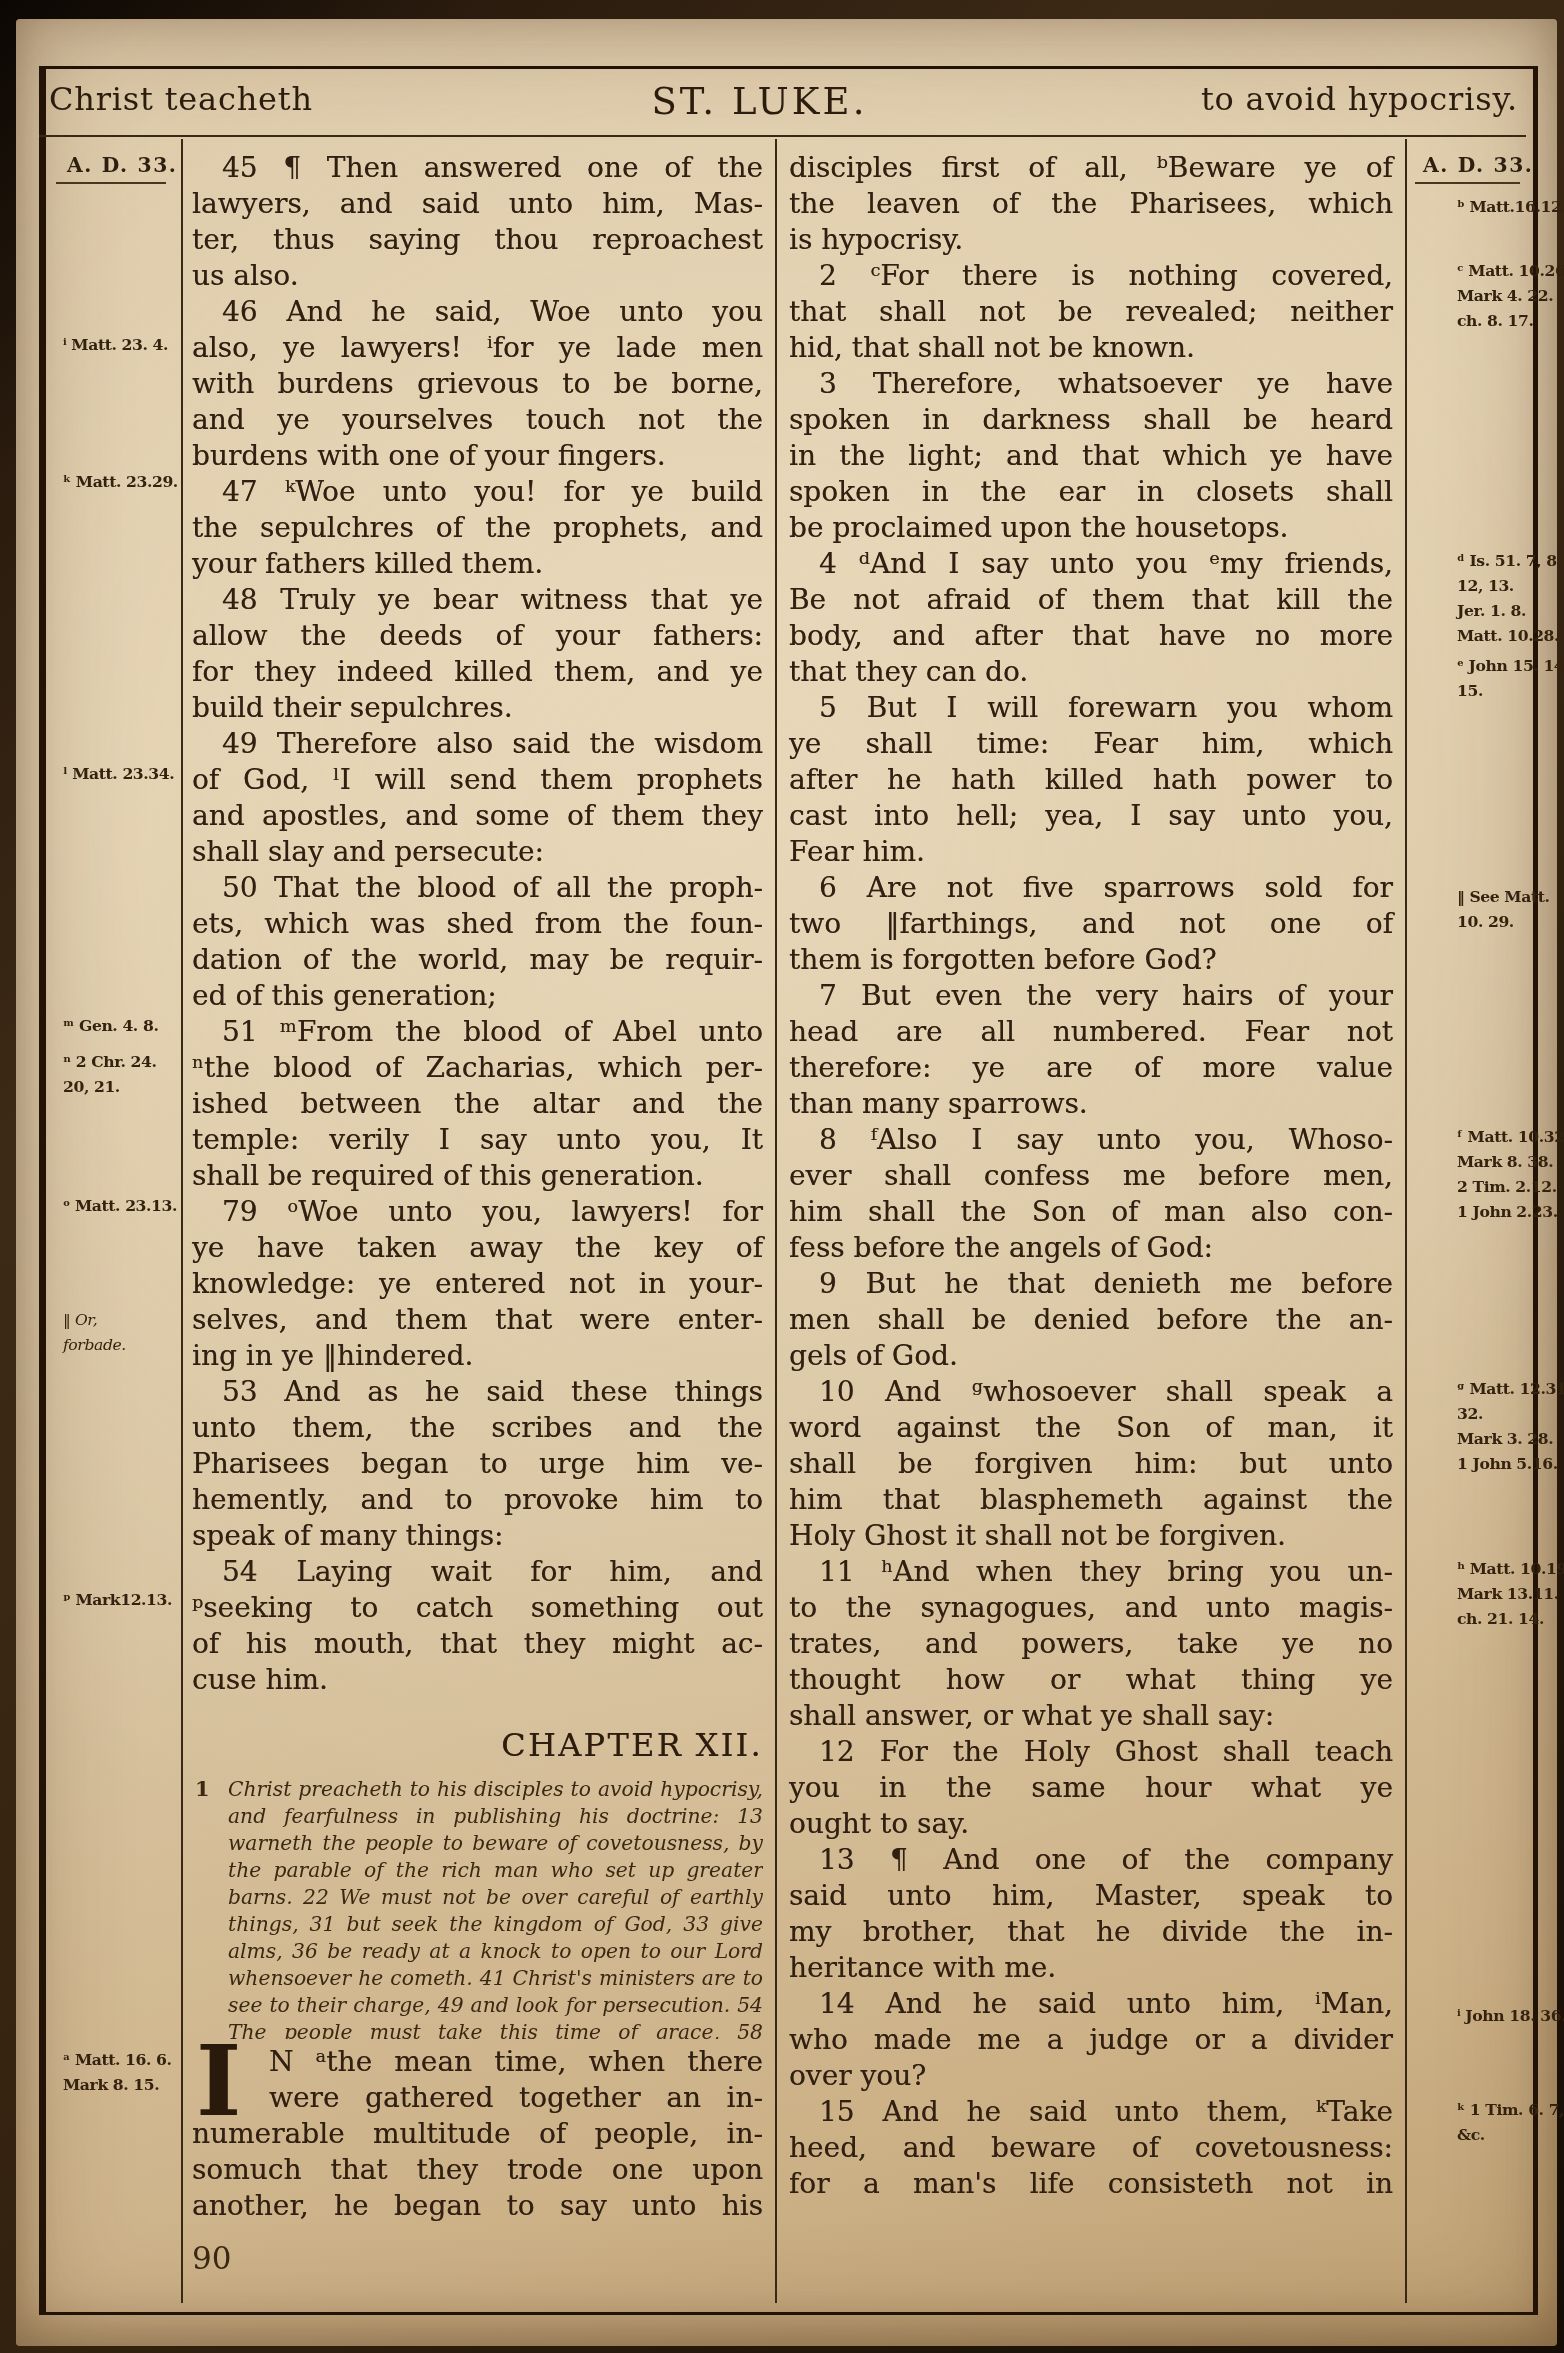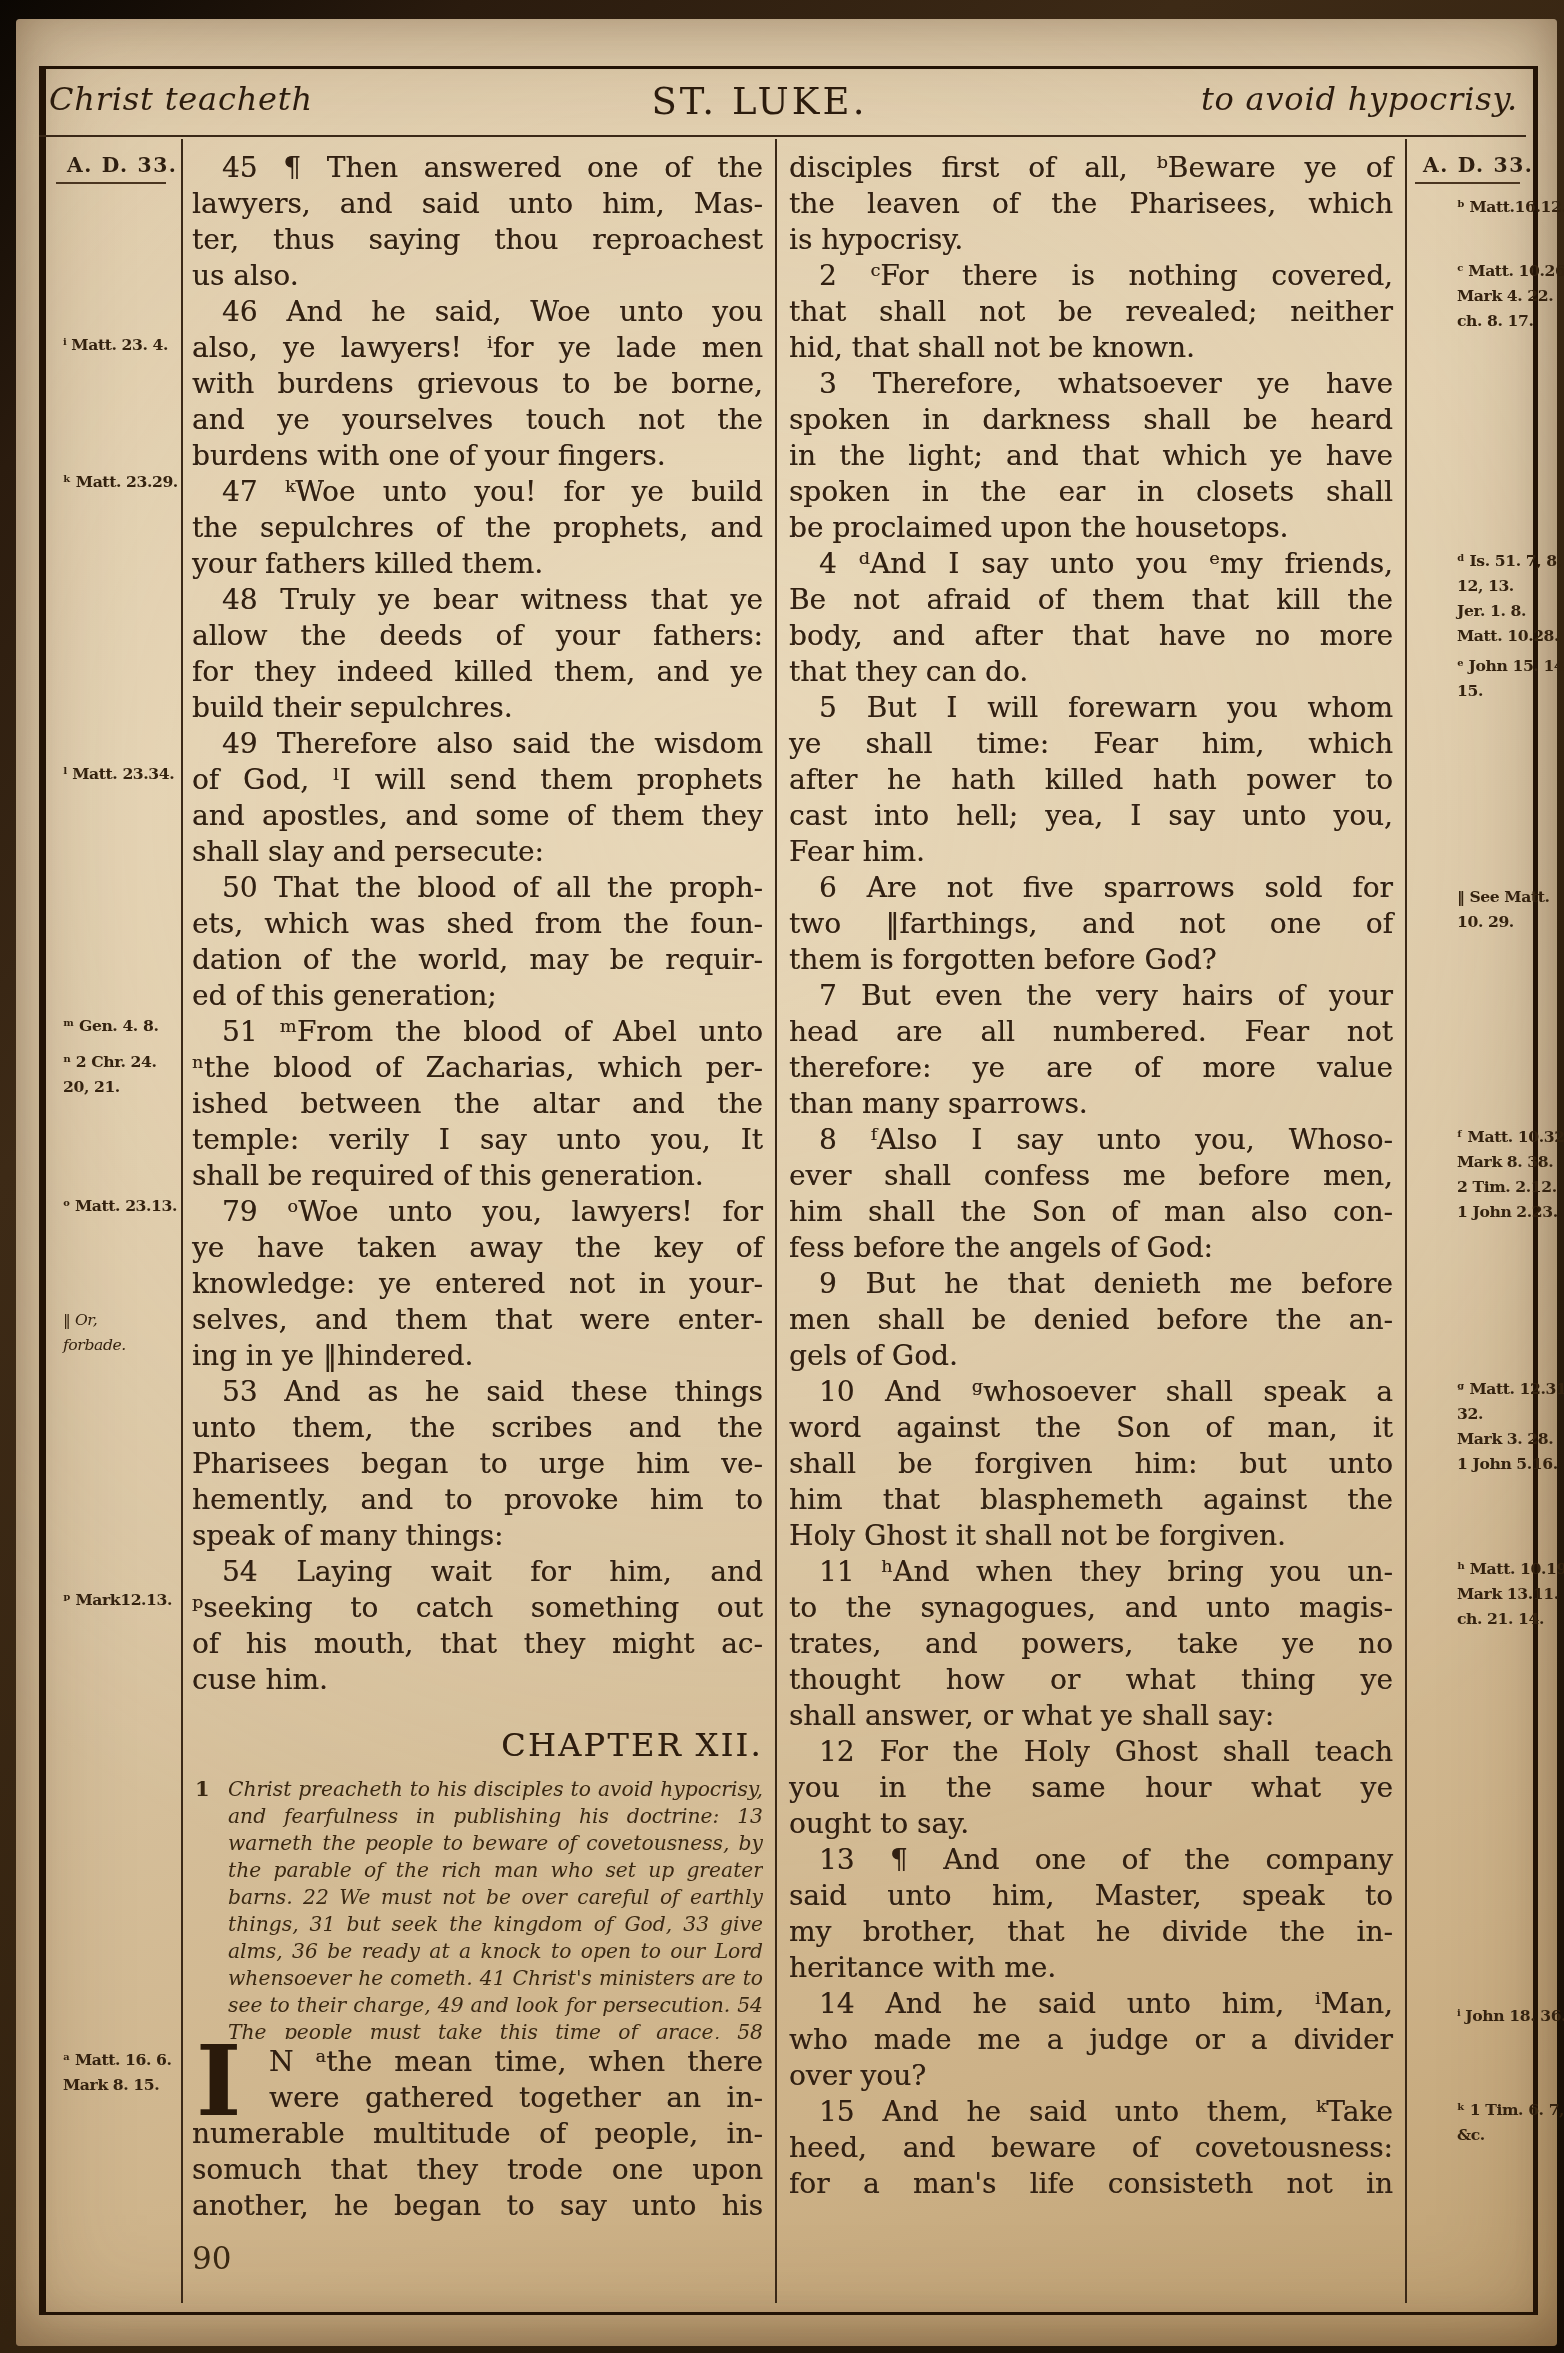--- a/index.html
+++ b/index.html
@@ -15,21 +15,21 @@
   .frame{position:absolute;left:39px;top:66px;width:1487px;height:2243px;
        border:3.9px solid #221306;border-left-width:7px;border-right-width:5.5px;}
   .rule{position:absolute;background:#3a2817;}
   .hrule{left:39px;width:1487px;height:2.3px;top:135px;}
   .vrule{top:139px;height:2164px;width:2.3px;}
   .v1r{left:181px;} .v2r{left:775px;} .v3r{left:1405px;}
   .daterule{height:1.6px;top:182px;background:#4a3520;}
   .dlrule{left:56px;width:110px;} .drrule{left:1415px;width:105px;}
 
   .htxt{position:absolute;top:80px;color:#2c1c0e;}
-  .hital{font-style:italic;font-size:32px;letter-spacing:0.8px;}
+  .hital{font-size:32px;letter-spacing:0.8px;}
   .h-left{left:49px;}
   .h-center{left:0;width:1519px;text-align:center;font-size:37px;letter-spacing:3.1px;}
   .h-right{right:47px;text-align:right;}
 
   .date{position:absolute;top:153px;font-size:20.3px;letter-spacing:1.6px;color:#2f1f10;font-weight:bold;}
   .ldate{left:67px;} .rdate{left:1423px;}
 
   .mnote{position:absolute;font-size:15.6px;line-height:25px;font-weight:bold;color:#34220f;
          white-space:pre;letter-spacing:-0.4px;}
   .mnl{left:63px;} .mnr{left:1457px;}

